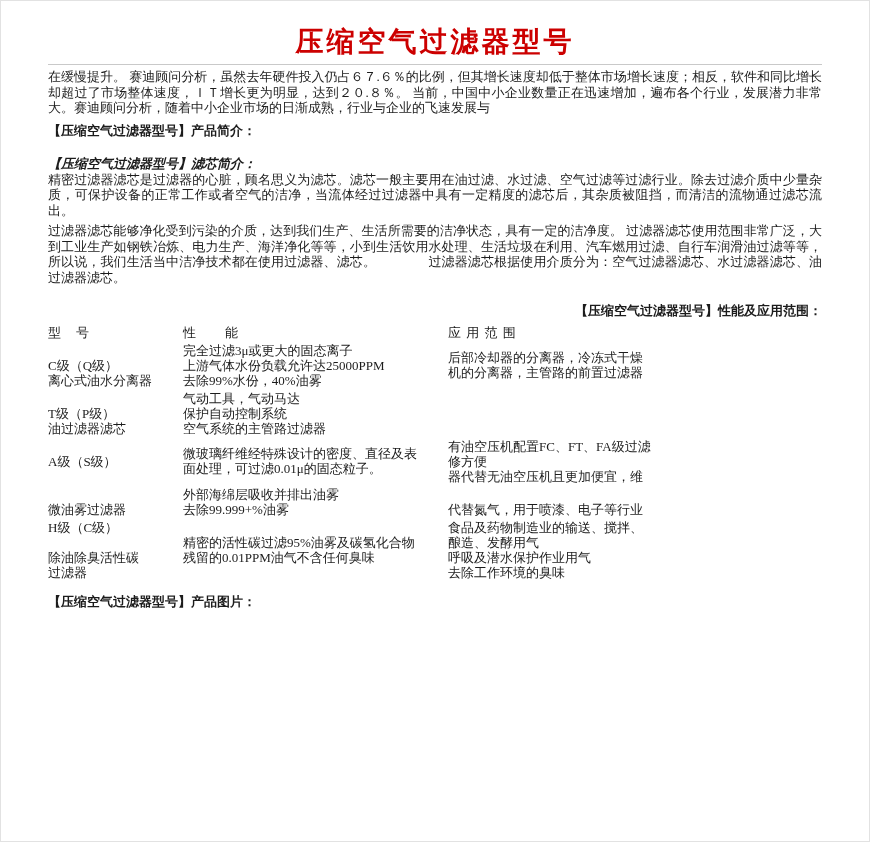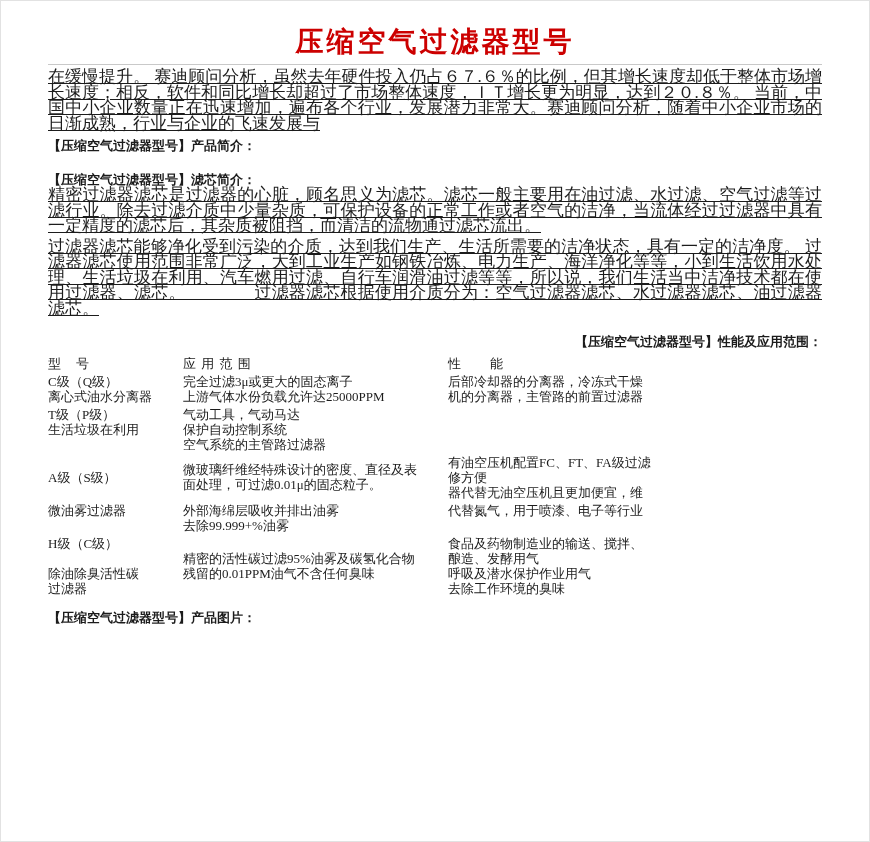--- a/index.html
+++ b/index.html
@@ -24,51 +24,50 @@
     font-weight:bold;
     letter-spacing:3px;
     color:#cc0000;
   }
   .divider {
     margin-top:7px;
     border-top:1px solid #c9c9c9;
     height:0;
   }
   .para {
-    font-size:17px;
+    font-size:13px;
     line-height:15.5px;
     text-align:justify;
-    text-decoration:underline;
   }
   .p1 { margin-top:4px; }
   .sec-heading {
     font-size:13px;
     line-height:15.5px;
     font-weight:bold;
   }
   .h-product { margin-top:7px; }
   .p-product { margin-top:1px; }
-  .h-core { margin-top:18px; }
+  .h-core { margin-top:18px;font-style:italic; }
   .p-core1 { margin-top:0; }
   .p-core2 { margin-top:5px; }
   .h-perf { margin-top:18px;text-align:right; }
   .spec-table {
     margin-top:6px;
     font-size:13px;
     line-height:15px;
   }
   .trow {
     display:grid;
     grid-template-columns:135px 265px 1fr;
     margin-bottom:3px;
   }
   .tcell {
     display:flex;
     flex-direction:column;
-    justify-content:flex-start;
+    justify-content:flex-end;
     padding-right:10px;
   }
   .tcell.v-center { justify-content:center; }
   .ln { min-height:15px; white-space:nowrap; }
   .thead .ln { letter-spacing:1px; }
   .h-image { margin-top:14px; }
 </style>
 </head>
 <body>
 
@@ -88,44 +87,45 @@
     <p class="para p-core2">过滤器滤芯能够净化受到污染的介质，达到我们生产、生活所需要的洁净状态，具有一定的洁净度。 过滤器滤芯使用范围非常广泛，大到工业生产如钢铁冶炼、电力生产、海洋净化等等，小到生活饮用水处理、生活垃圾在利用、汽车燃用过滤、自行车润滑油过滤等等，所以说，我们生活当中洁净技术都在使用过滤器、滤芯。　　　　过滤器滤芯根据使用介质分为：空气过滤器滤芯、水过滤器滤芯、油过滤器滤芯。</p>
 
     <div class="sec-heading h-perf">【压缩空气过滤器型号】性能及应用范围：</div>
 
     <div class="spec-table">
         <div class="trow thead">
           <div class="tcell">
             <div class="ln">型　号</div>
           </div>
           <div class="tcell">
-            <div class="ln">应 用 范 围</div>
+            <div class="ln">性　　能</div>
           </div>
           <div class="tcell">
-            <div class="ln">性　　能</div>
+            <div class="ln">应 用 范 围</div>
           </div>
         </div>
         <div class="trow">
           <div class="tcell">
             <div class="ln">C级（Q级）</div>
             <div class="ln">离心式油水分离器</div>
           </div>
           <div class="tcell">
             <div class="ln">完全过滤3μ或更大的固态离子</div>
             <div class="ln">上游气体水份负载允许达25000PPM</div>
+            <div class="ln">去除99%水份，40%油雾</div>
           </div>
           <div class="tcell v-center">
             <div class="ln">后部冷却器的分离器，冷冻式干燥</div>
             <div class="ln">机的分离器，主管路的前置过滤器</div>
           </div>
         </div>
         <div class="trow">
           <div class="tcell">
             <div class="ln">T级（P级）</div>
-            <div class="ln">生活垃圾在利用</div>
+            <div class="ln">油过滤器滤芯</div>
           </div>
           <div class="tcell">
             <div class="ln">气动工具，气动马达</div>
             <div class="ln">保护自动控制系统</div>
             <div class="ln">空气系统的主管路过滤器</div>
           </div>
         </div>
         <div class="trow">
           <div class="tcell v-center">
             <div class="ln">A级（S级）</div>

